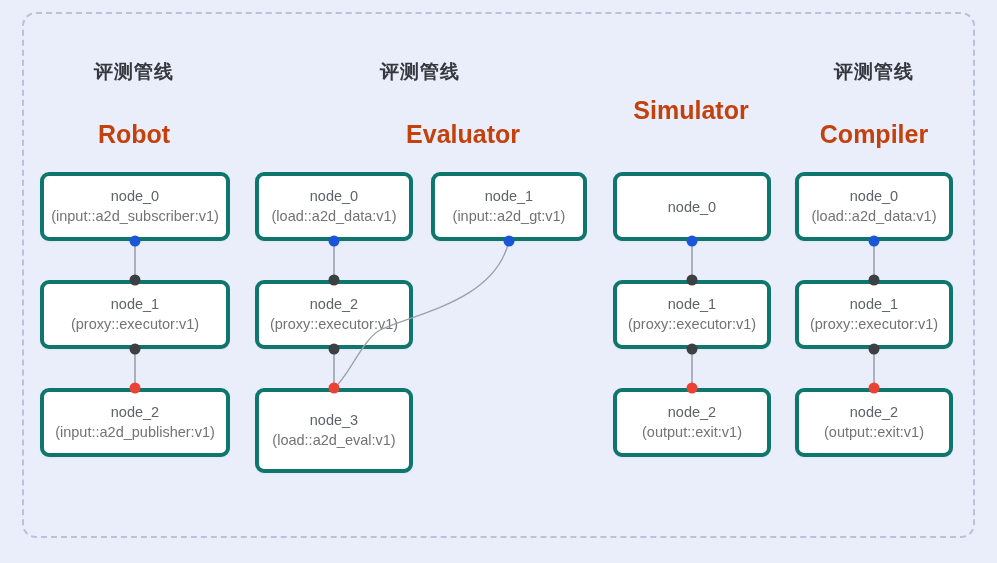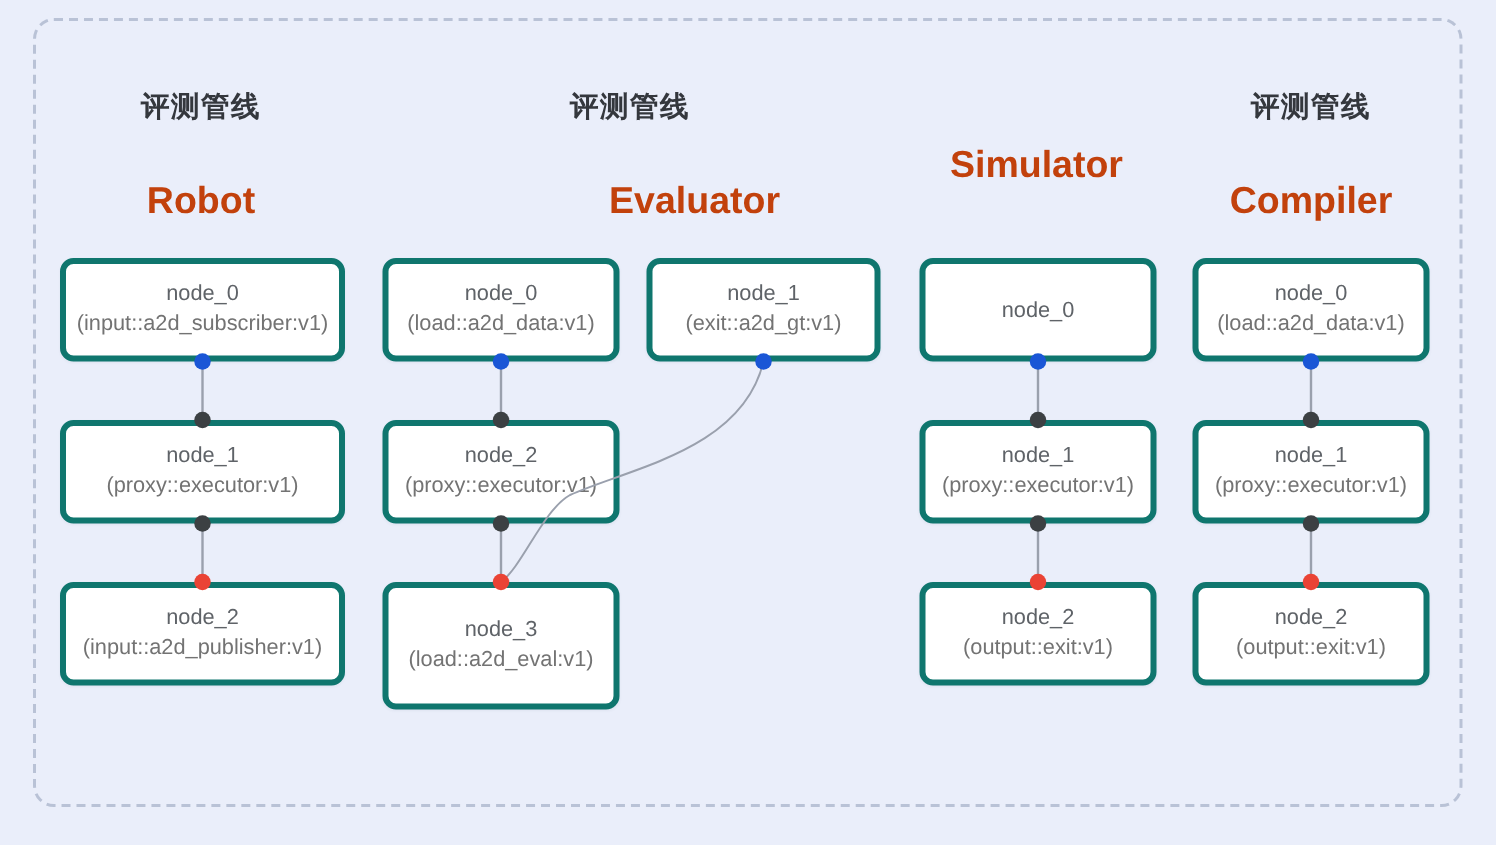--- a/index.html
+++ b/index.html
@@ -155,21 +155,21 @@
     <div class="node-title">node_2</div>
     <div class="node-sub">(input::a2d_publisher:v1)</div>
   </div>
 
   <div class="node-box" style="left:255px; top:172px; width:158px; height:69px;">
     <div class="node-title">node_0</div>
     <div class="node-sub">(load::a2d_data:v1)</div>
   </div>
   <div class="node-box" style="left:431px; top:172px; width:156px; height:69px;">
     <div class="node-title">node_1</div>
-    <div class="node-sub">(exit::a2d_gt:v1)</div>
+    <div class="node-sub">(input::a2d_gt:v1)</div>
   </div>
   <div class="node-box" style="left:255px; top:280px; width:158px; height:69px;">
     <div class="node-title">node_2</div>
     <div class="node-sub">(proxy::executor:v1)</div>
   </div>
   <div class="node-box" style="left:255px; top:388px; width:158px; height:85px;">
     <div class="node-title">node_3</div>
     <div class="node-sub">(load::a2d_eval:v1)</div>
   </div>
 

